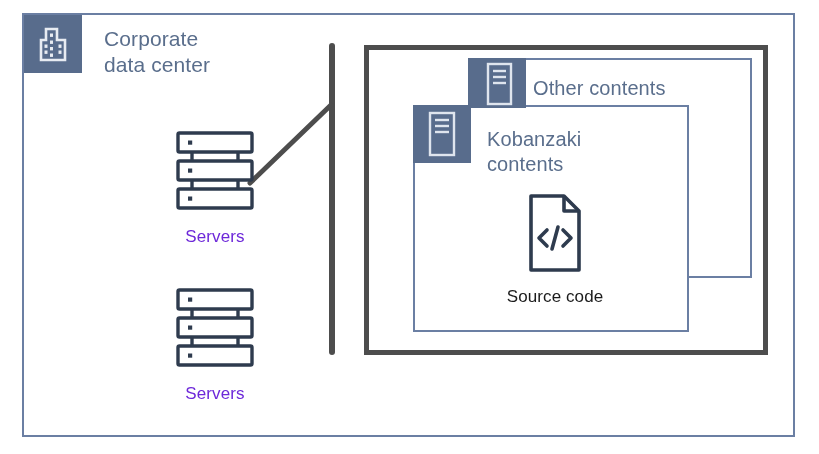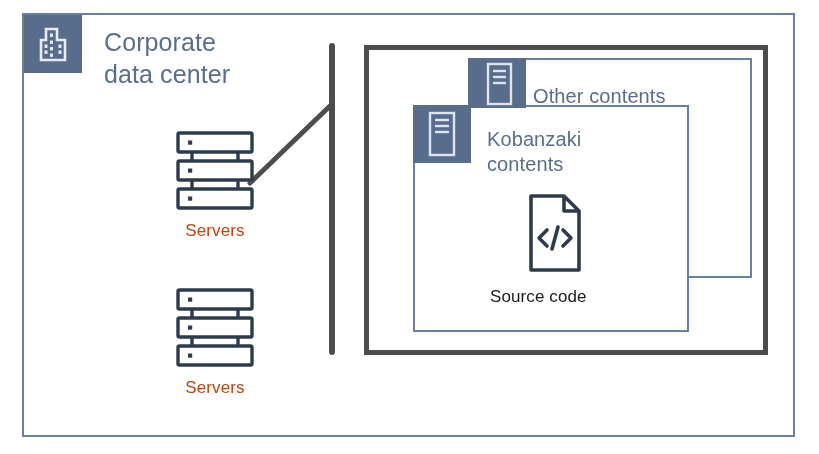--- a/index.html
+++ b/index.html
@@ -41,39 +41,39 @@
     box-sizing: border-box;
   }
   .dc-badge svg { display: block; }
 
   .dc-title {
     position: absolute;
     left: 104px;
     top: 26px;
     width: 210px;
     color: #5a6e8c;
-    font-size: 25px;
-    line-height: 32px;
+    font-size: 21px;
+    line-height: 26px;
     letter-spacing: 0.1px;
     white-space: pre-line;
   }
 
   
   .server-group {
     position: absolute;
     width: 150px;
     text-align: center;
   }
   .server-group.group-1 { left: 140px; top: 130px; }
   .server-group.group-2 { left: 140px; top: 287px; }
   .server-icon { display: block; margin: 0 auto; }
   .server-label {
-    margin-top: 9px;
+    margin-top: 15px;
     font-size: 17px;
-    color: #c2410c;
+    color: #6d28d9;
     letter-spacing: 0.1px;
   }
 
   
   .connector-svg {
     position: absolute;
     left: 0;
     top: 0;
     width: 819px;
     height: 454px;
@@ -132,29 +132,30 @@
   .panel-tab svg { display: block; }
 
   .panel-title {
     position: absolute;
     color: #5a6e8c;
     font-size: 20px;
     line-height: 25px;
     white-space: pre-line;
     letter-spacing: 0.1px;
   }
-  .title-other { left: 533px; top: 84px; width: 200px; }
+  .title-other { left: 533px; top: 76px; width: 200px; }
   .title-kobanzaki { left: 487px; top: 127px; width: 180px; }
 
   
   .doc-wrap {
     position: absolute;
     left: 490px;
     top: 192px;
     width: 130px;
+    text-align: center;
   }
   .doc-wrap svg { display: block; margin: 0 auto; }
   .doc-label {
     margin-top: 13px;
     font-size: 17px;
     color: #1b1b1b;
     letter-spacing: 0.1px;
   }
 </style>
 </head>

